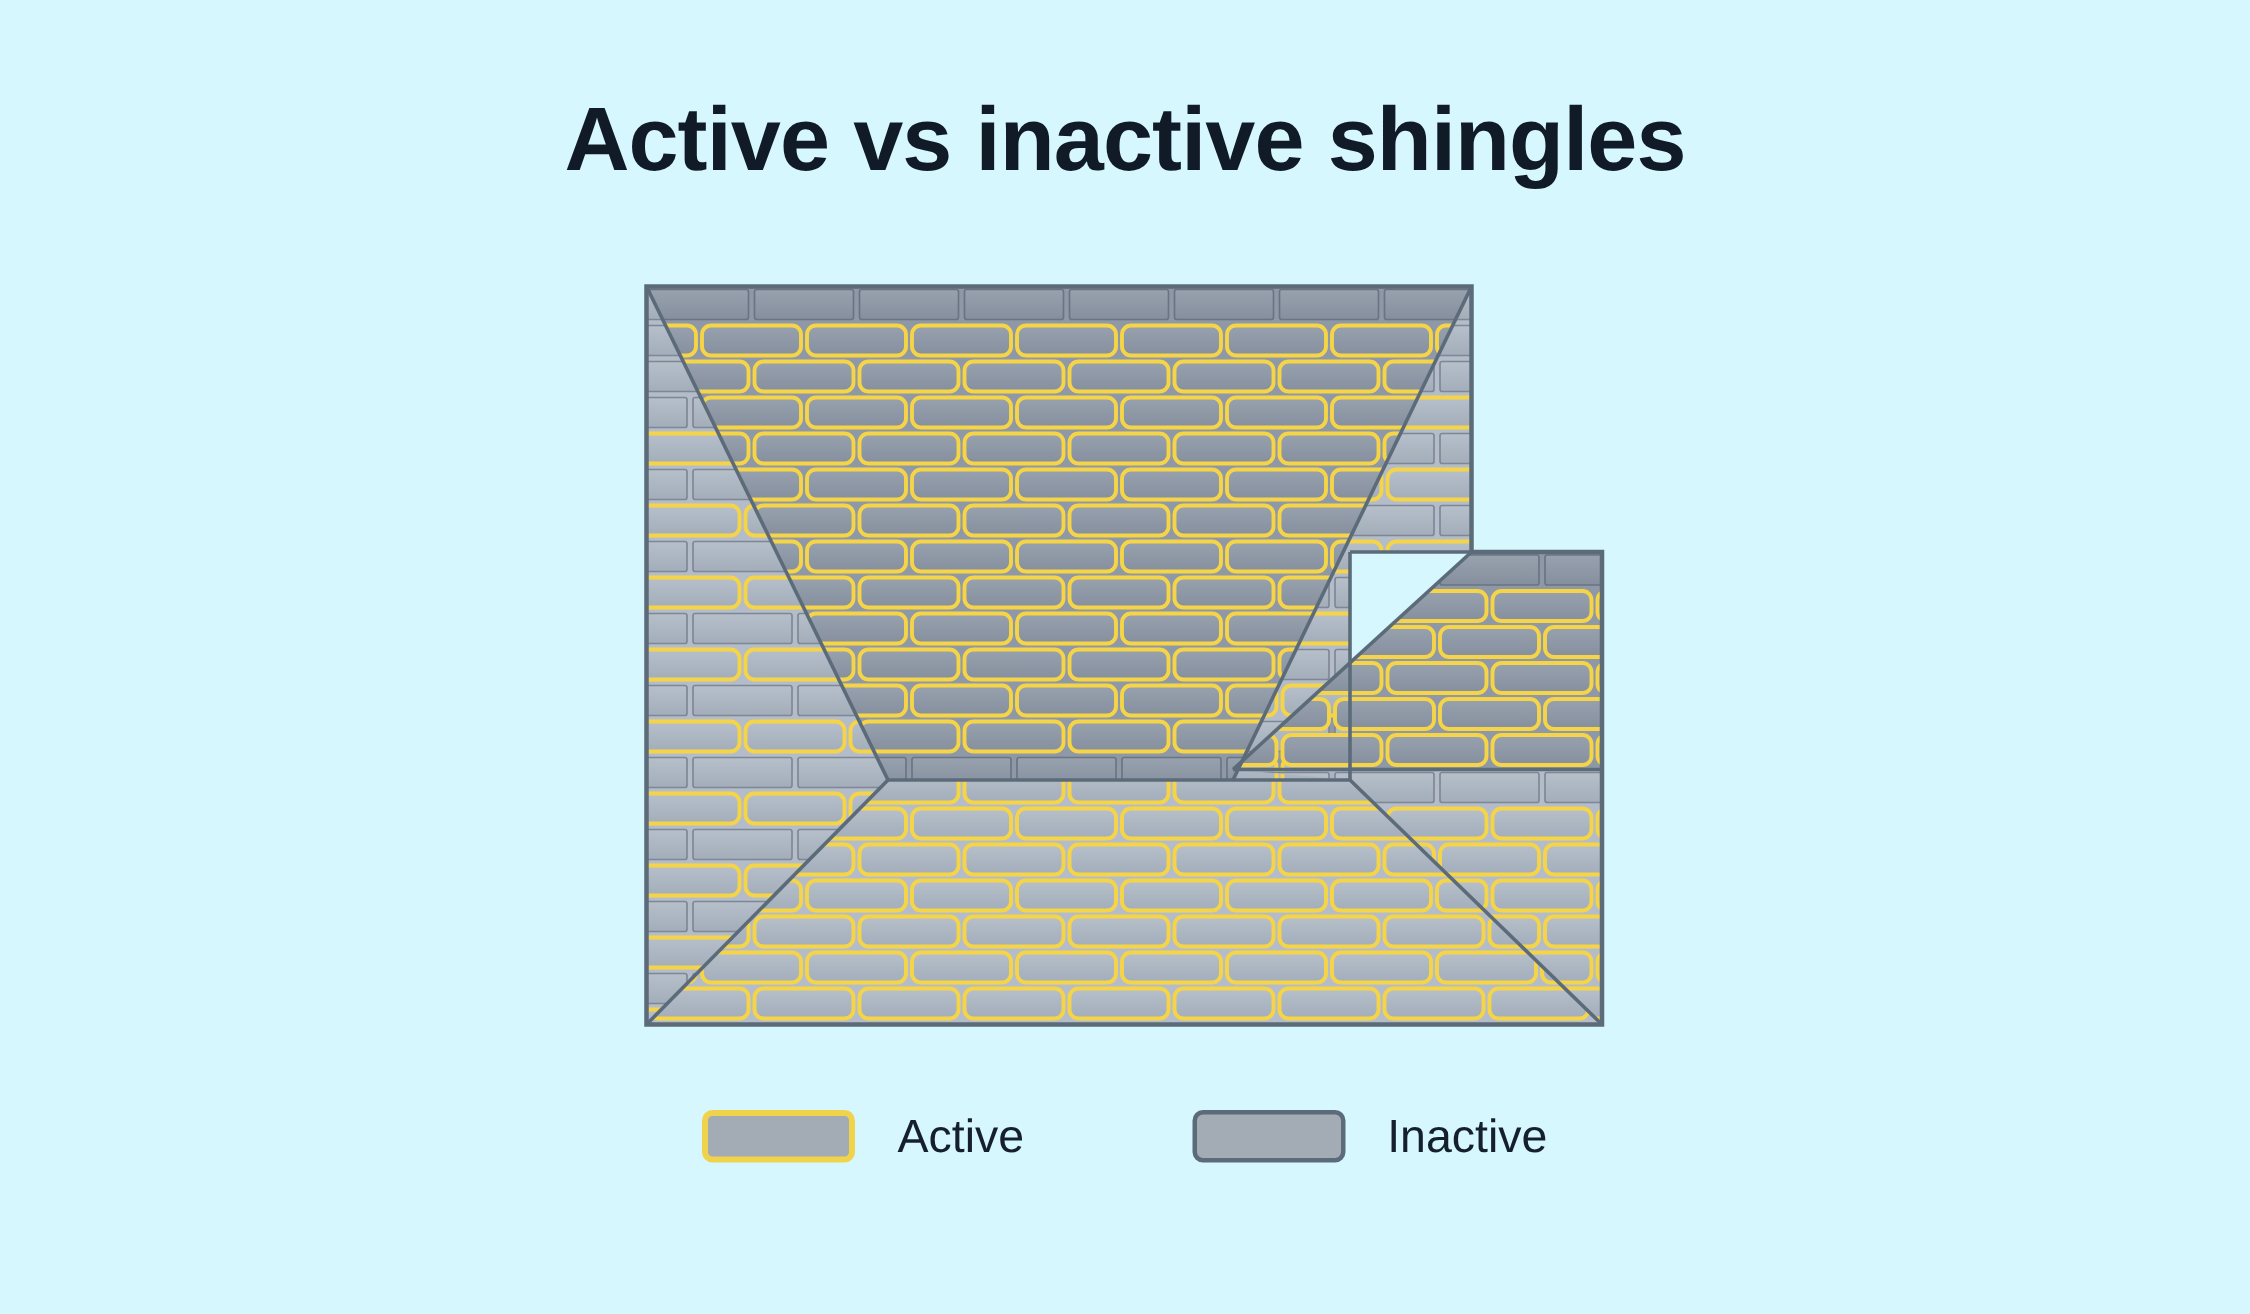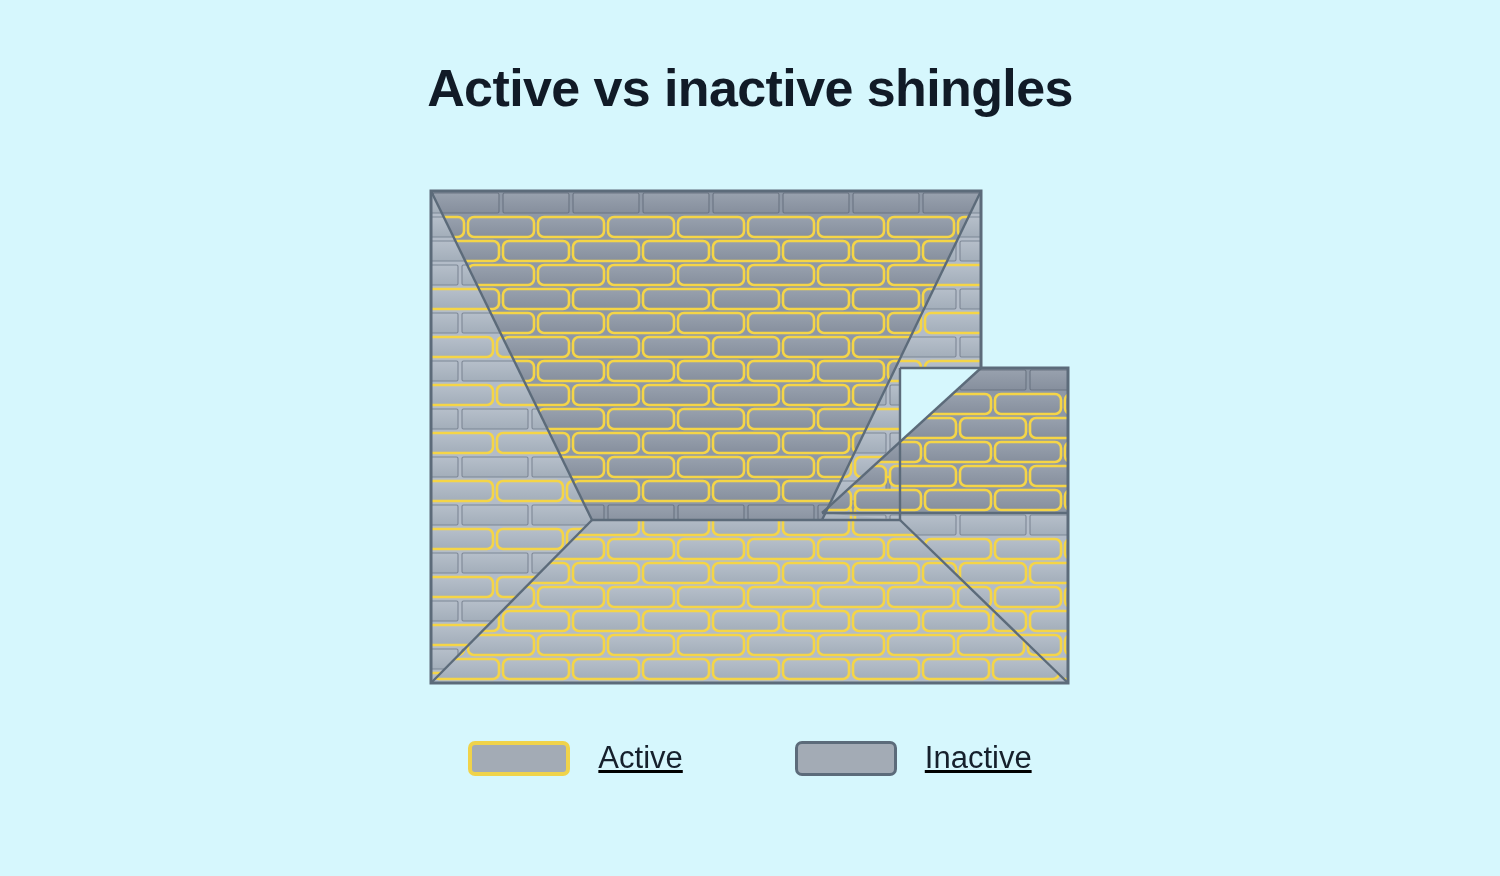--- a/index.html
+++ b/index.html
@@ -19,21 +19,21 @@
     position: relative;
     width: 1500px;
     height: 876px;
   }
   .page-title {
     position: absolute;
     top: 58px;
     left: 0;
     width: 1500px;
     text-align: center;
-    font-size: 52px;
+    font-size: 60px;
     font-weight: 700;
     letter-spacing: -0.6px;
     color: #111b27;
     font-family: "Liberation Sans", sans-serif;
   }
   #roof-figure {
     position: absolute;
     left: 0;
     top: 0;
     width: 1500px;
@@ -44,22 +44,20 @@
     left: 0;
     top: 740px;
     width: 1500px;
     display: flex;
     justify-content: center;
     align-items: center;
     gap: 0px;
   }
   .legend-item {
     display: flex;
-    align-items: center;
-    text-decoration: underline;
   }
   .legend-item + .legend-item {
     margin-left: 112px;
   }
   .legend-swatch {
     width: 102px;
     height: 35px;
     border-radius: 7px;
     box-sizing: border-box;
   }

